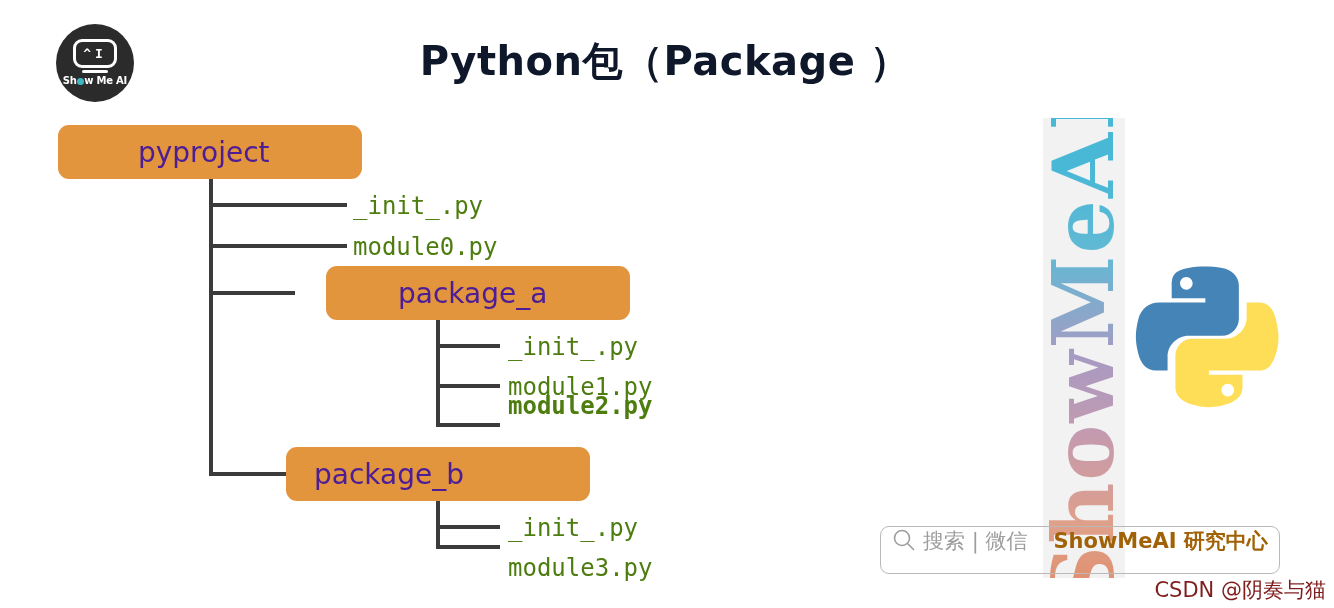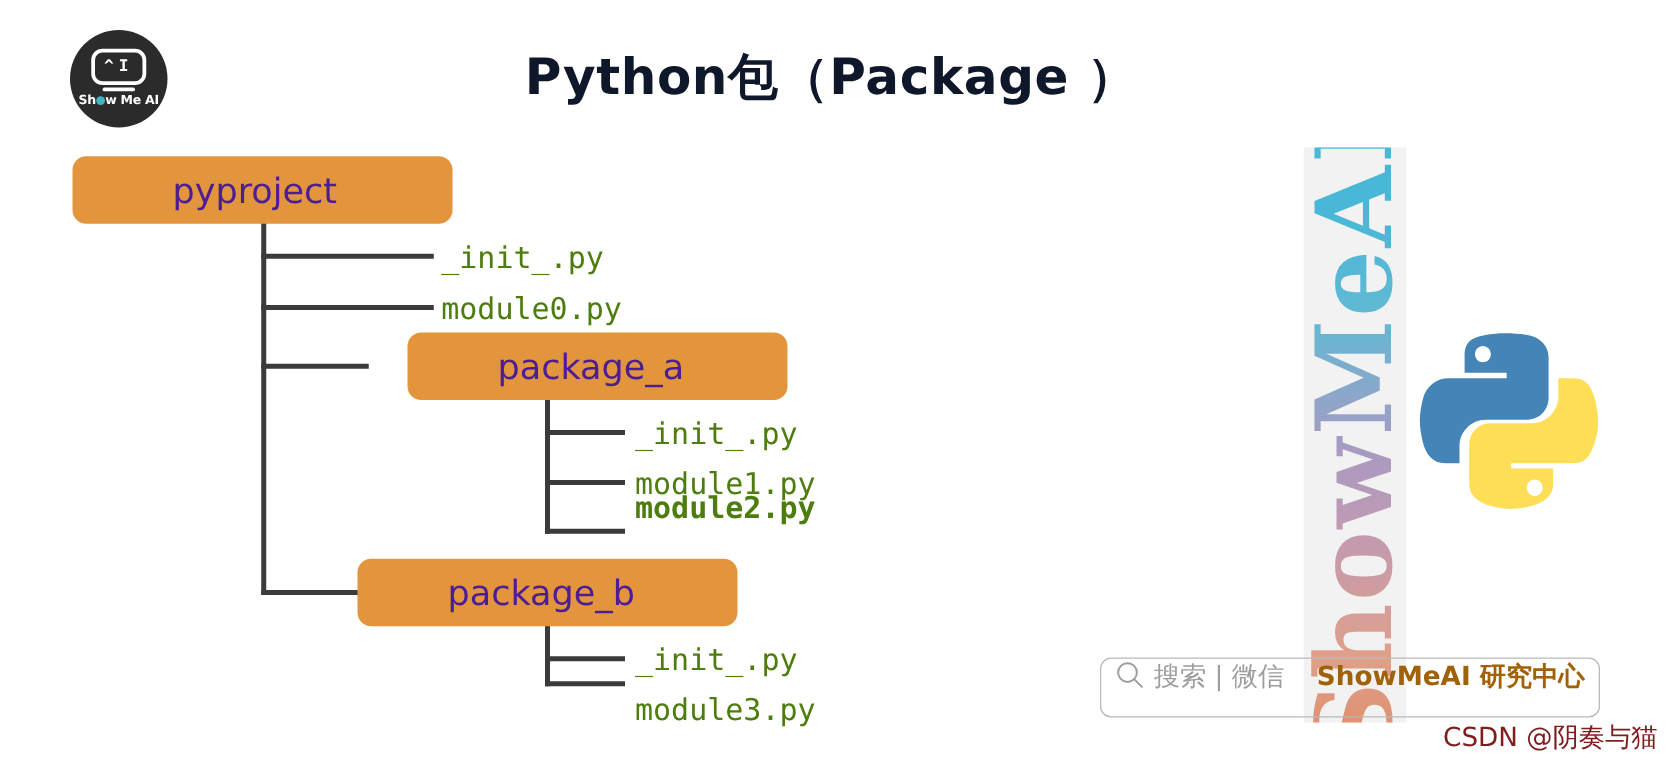--- a/index.html
+++ b/index.html
@@ -130,21 +130,21 @@
     width: 304px;
     height: 54px;
     padding-left: 72px;
     margin-left: 40px;
   }
   #node-package-b {
     left: 286px;
     top: 447px;
     width: 304px;
     height: 54px;
-    padding-left: 72px;
+    padding-left: 28px;
   }
 
   
   .line-v, .line-h {
     position: absolute;
     background: #3b3b3b;
   }
   .line-v { width: 4px; }
   .line-h { height: 4px; }
 

